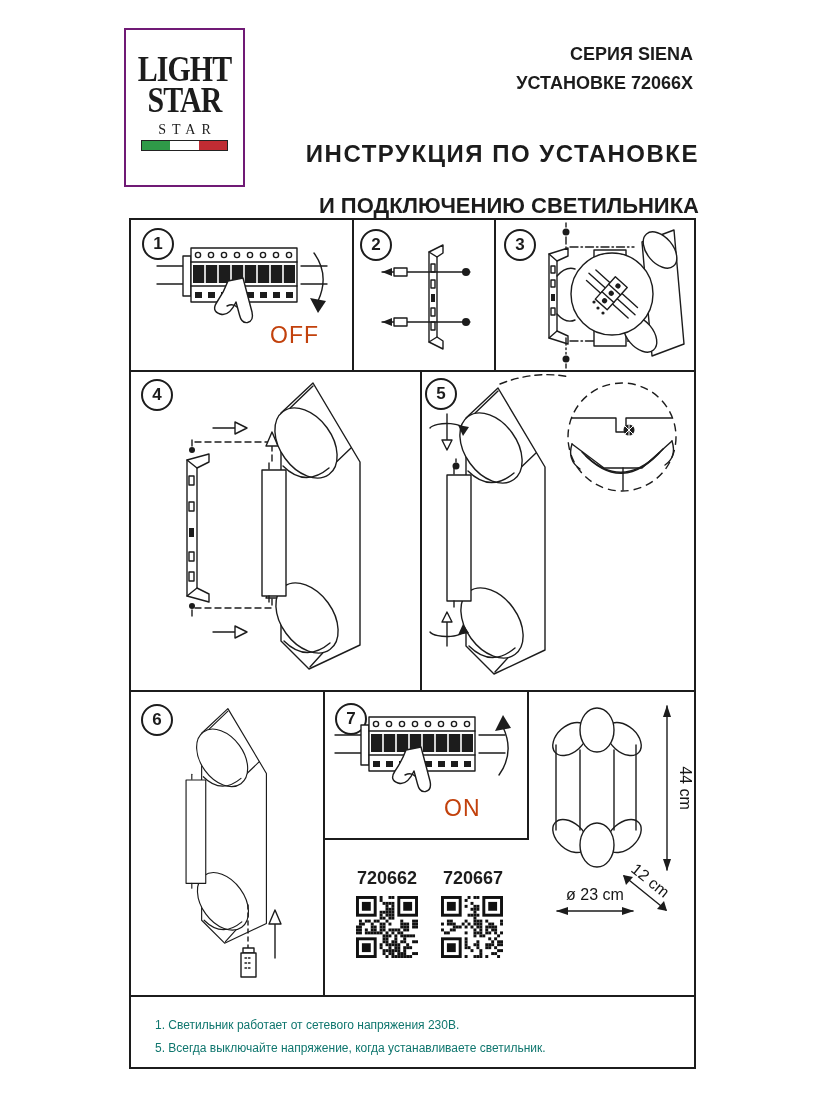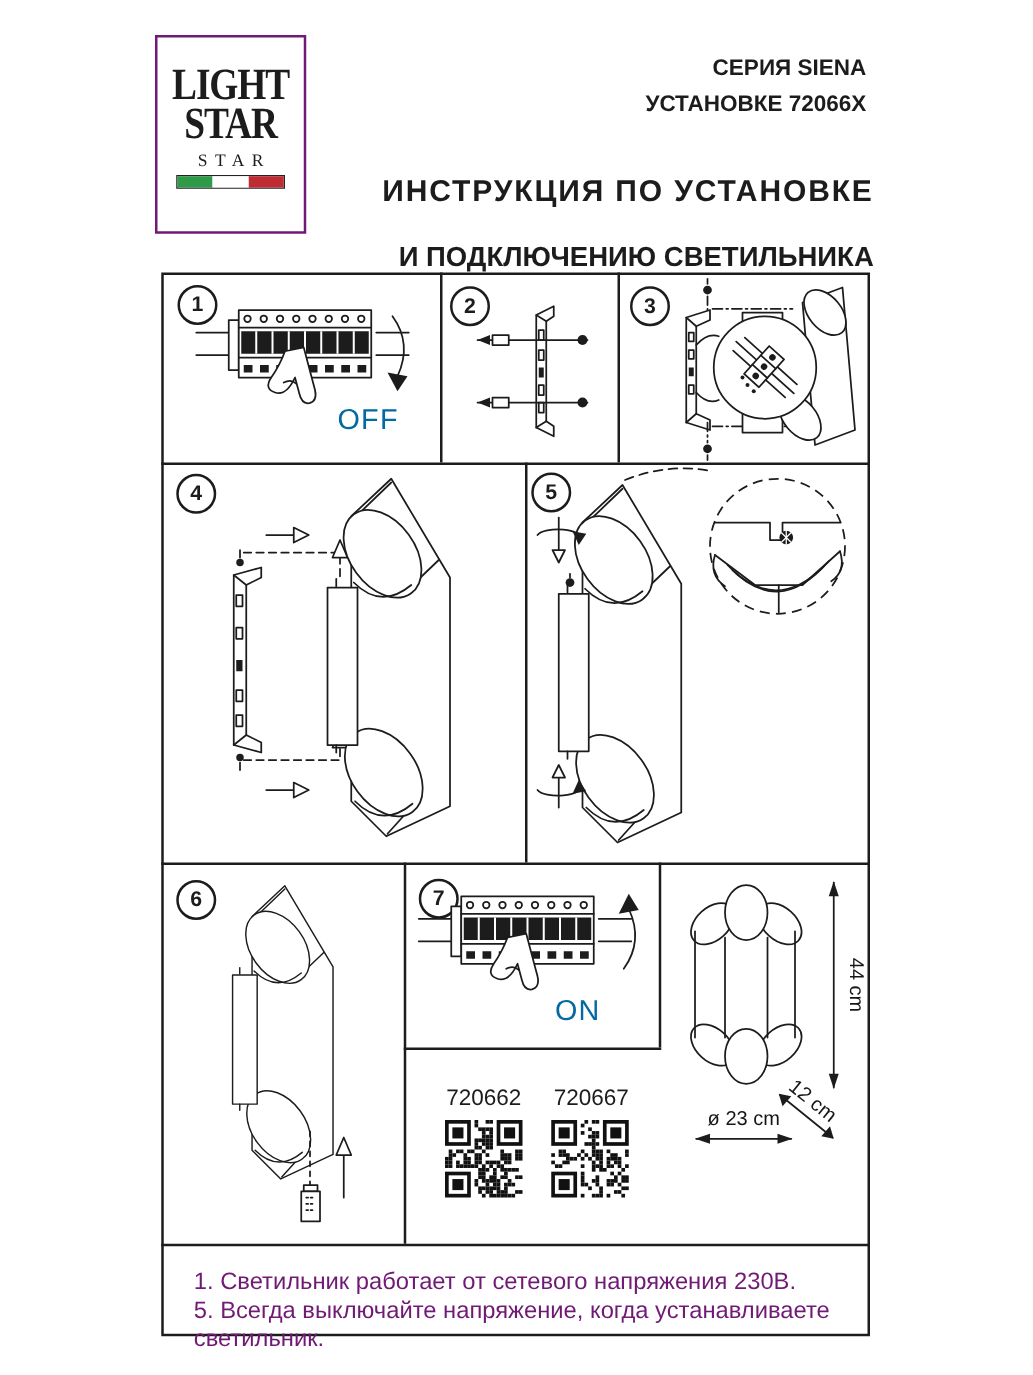--- a/index.html
+++ b/index.html
@@ -14,24 +14,24 @@
               font-family:"Liberation Serif", serif;font-size:14px;letter-spacing:6px;text-indent:6px;}
   .flag{position:absolute;left:15px;top:110px;width:85px;height:9px;border:1px solid #222;display:flex;}
   .flag div{flex:1;height:100%;}
   .hdr{position:absolute;text-align:center;font-weight:bold;white-space:nowrap;}
   
   .frame{position:absolute;left:129px;top:218px;width:567px;height:851px;border:2px solid #1c1c1c;box-sizing:border-box;}
   .line{position:absolute;background:#1c1c1c;}
   
   .badge{position:absolute;width:28px;height:28px;border:2px solid #1c1c1c;border-radius:50%;
          font-size:17px;font-weight:bold;display:flex;align-items:center;justify-content:center;background:#fff;}
-  .switch-label{position:absolute;font-size:23px;letter-spacing:1px;color:#0369a1;}
-  .qr-label{position:absolute;width:90px;text-align:center;font-size:18px;font-weight:normal;}
+  .switch-label{position:absolute;font-size:23px;letter-spacing:1px;color:#c2410c;}
+  .qr-label{position:absolute;width:90px;text-align:center;font-size:18px;font-weight:bold;}
   .qr-box{position:absolute;width:62px;height:62px;}
-  .notes{position:absolute;left:155px;top:1014px;width:525px;font-size:19px;line-height:23px;color:#701a75;}
+  .notes{position:absolute;left:155px;top:1014px;width:525px;font-size:12px;line-height:23px;color:#0f766e;}
   svg{position:absolute;overflow:visible;}
   svg .s{stroke:#1c1c1c;stroke-width:1.4;fill:none;stroke-linecap:round;stroke-linejoin:round;}
   svg .sf{stroke:#1c1c1c;stroke-width:1.4;fill:#ffffff;stroke-linejoin:round;}
   svg .ink{fill:#1c1c1c;stroke:none;}
   svg text{font-family:"Liberation Sans", sans-serif;fill:#161616;}
 </style>
 </head>
 <body>
 
 <div class="page">

